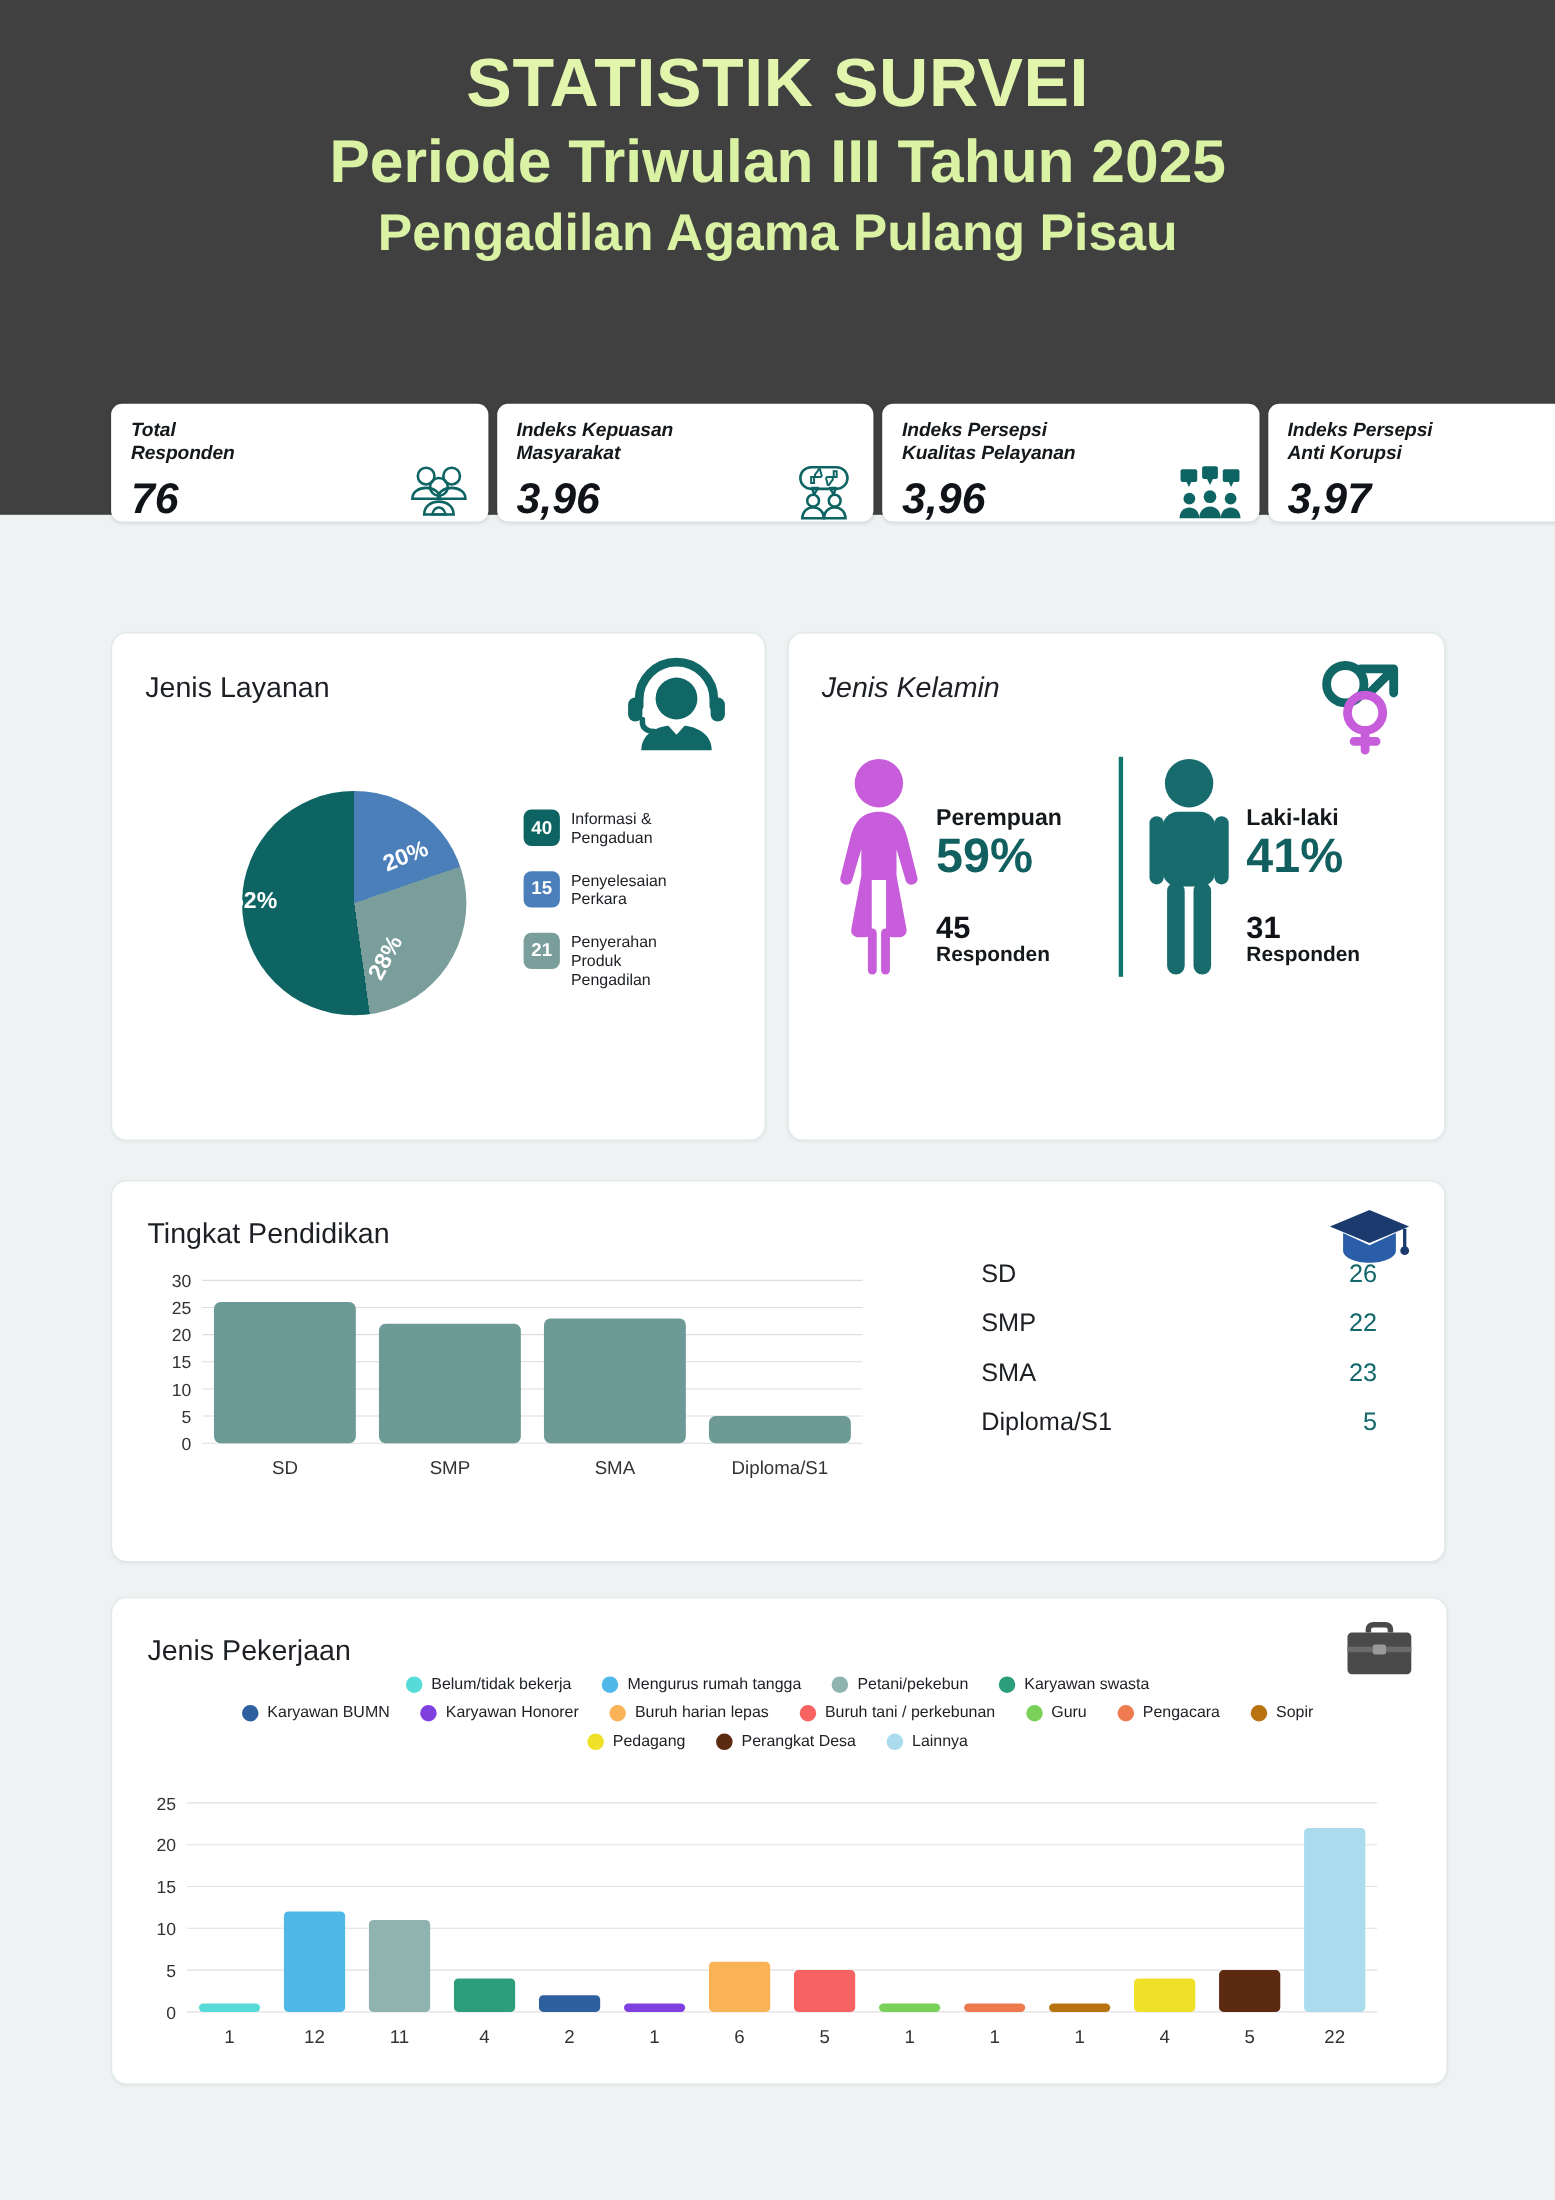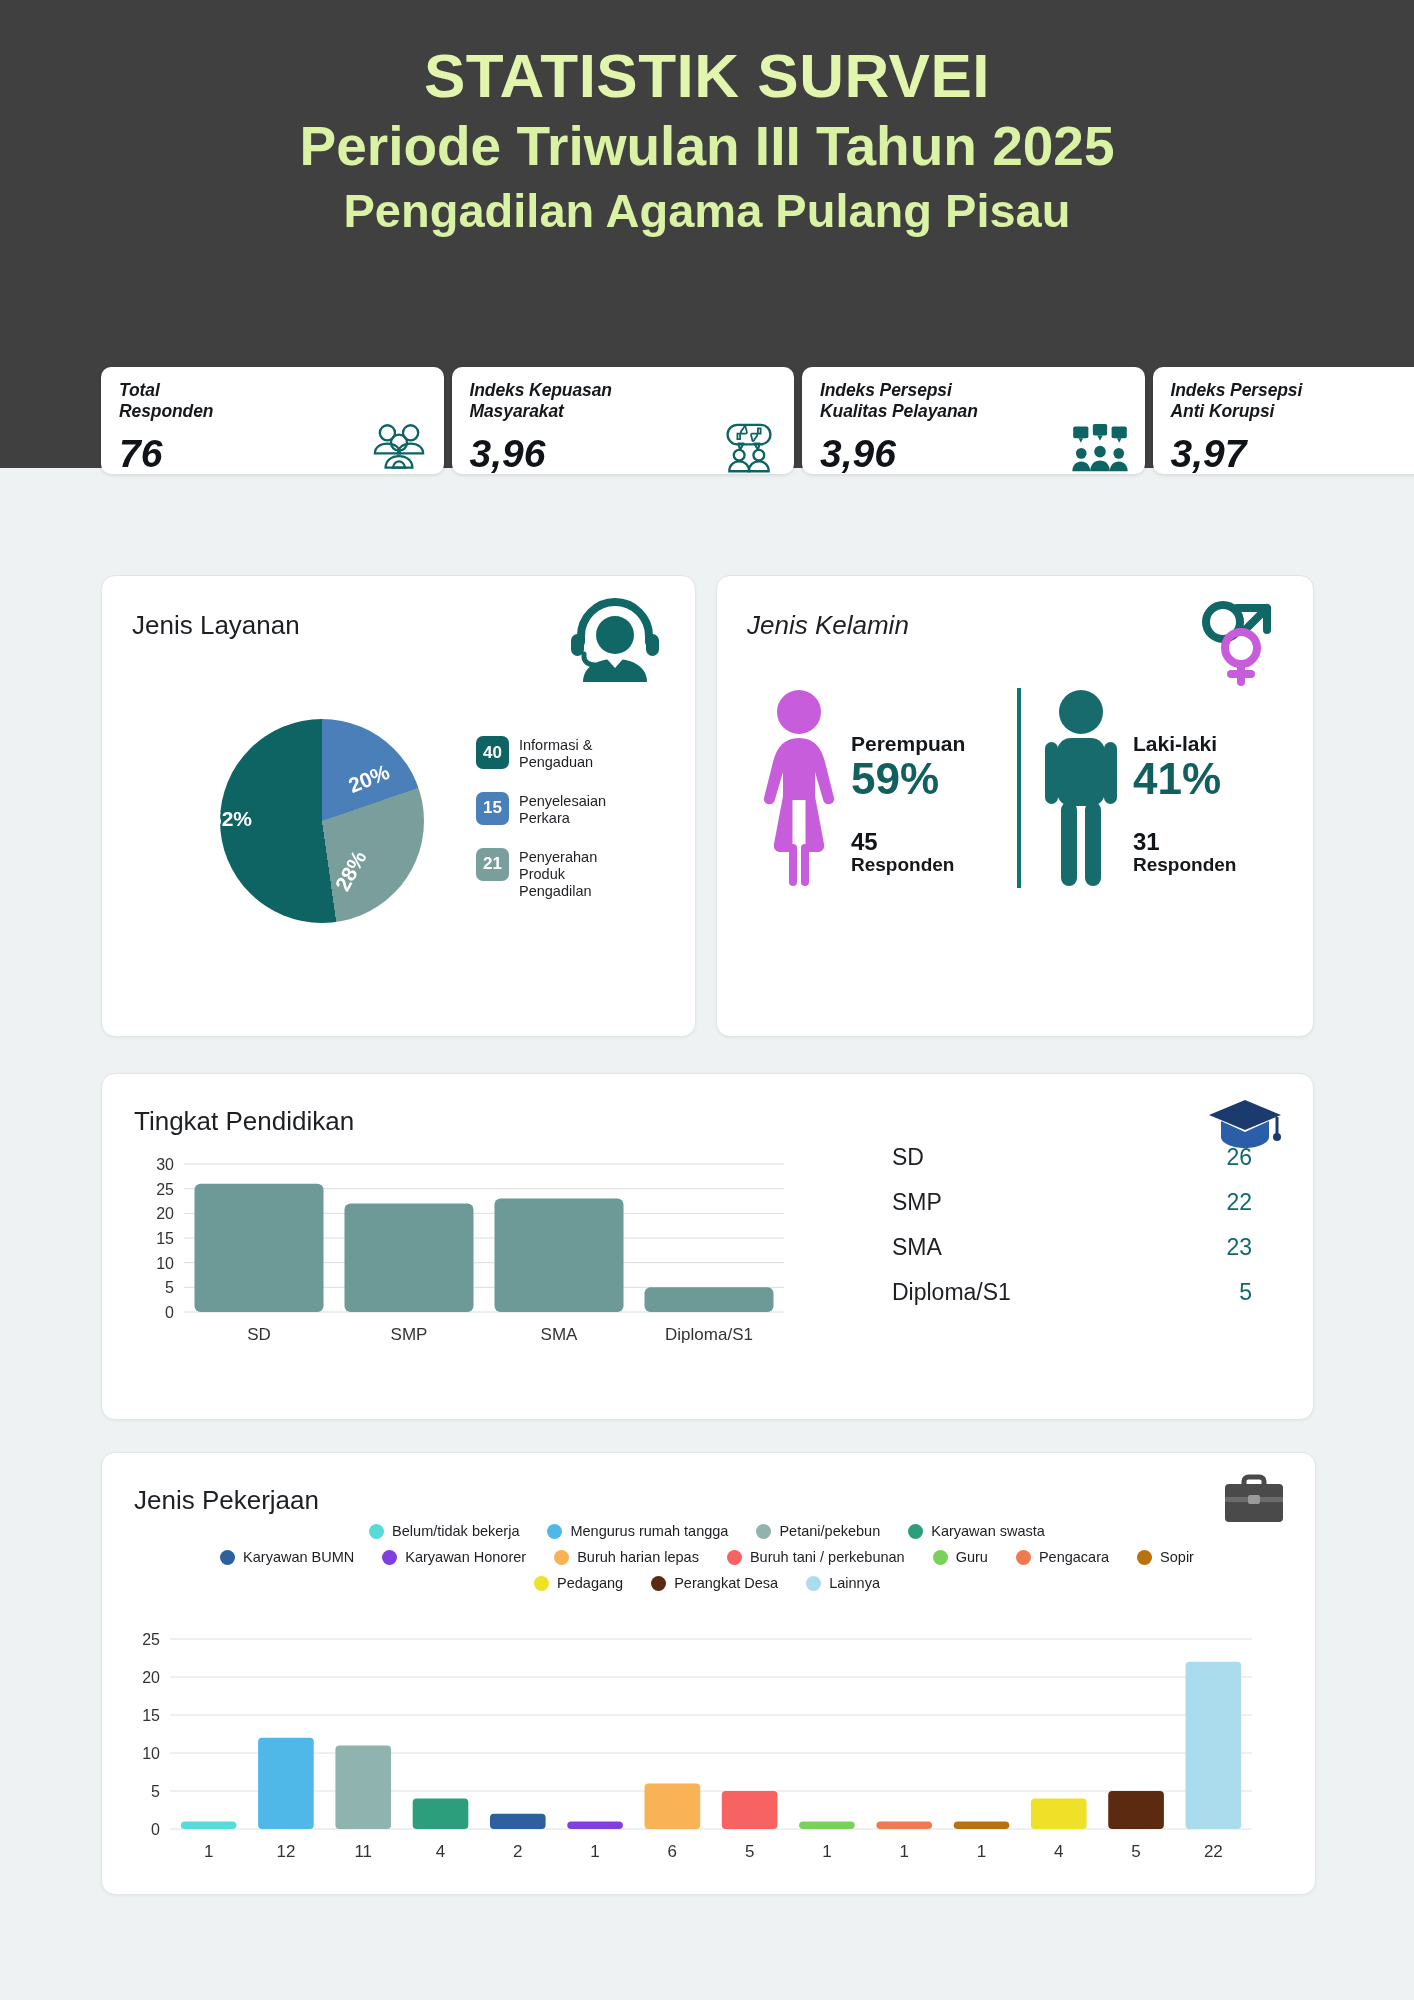--- a/index.html
+++ b/index.html
@@ -97,21 +97,21 @@
   .pl-text { margin-left: 10px; font-size: 14.5px; color: #1c1f23; line-height: 1.2; padding-top: 1px; }
 
   
   .gender-wrap { position: absolute; left: 22px; top: 112px; width: 556px; display: flex; }
   .gender-half { width: 50%; display: flex; align-items: flex-start; padding-left: 14px; }
   .gender-half.right { border-left: 4px solid #0f766e; padding-left: 14px; }
   .g-figure { width: 92px; flex: 0 0 auto; }
   .g-info { padding-top: 44px; padding-left: 6px; }
   .g-name { font-size: 21px; font-weight: bold; color: #15181b; }
   .g-pct { font-size: 44px; font-weight: bold; color: #11605f; line-height: 1.05; }
-  .g-num { font-size: 24px; font-weight: bold; color: #101317; margin-top: 28px; line-height: 1; }
+  .g-num { font-size: 28px; font-weight: bold; color: #101317; margin-top: 28px; line-height: 1; }
   .g-resp { font-size: 19px; font-weight: bold; color: #15181b; }
 
   
   .edu-chart { position: absolute; left: 30px; top: 80px; width: 660px; height: 200px; }
   .edu-list { position: absolute; left: 790px; top: 70px; width: 360px; }
   .edu-row { display: flex; justify-content: space-between; margin-bottom: 18px; }
   .edu-name { font-size: 23px; color: #1c1f23; }
   .edu-val { font-size: 23px; color: #14686b; }
 
   

